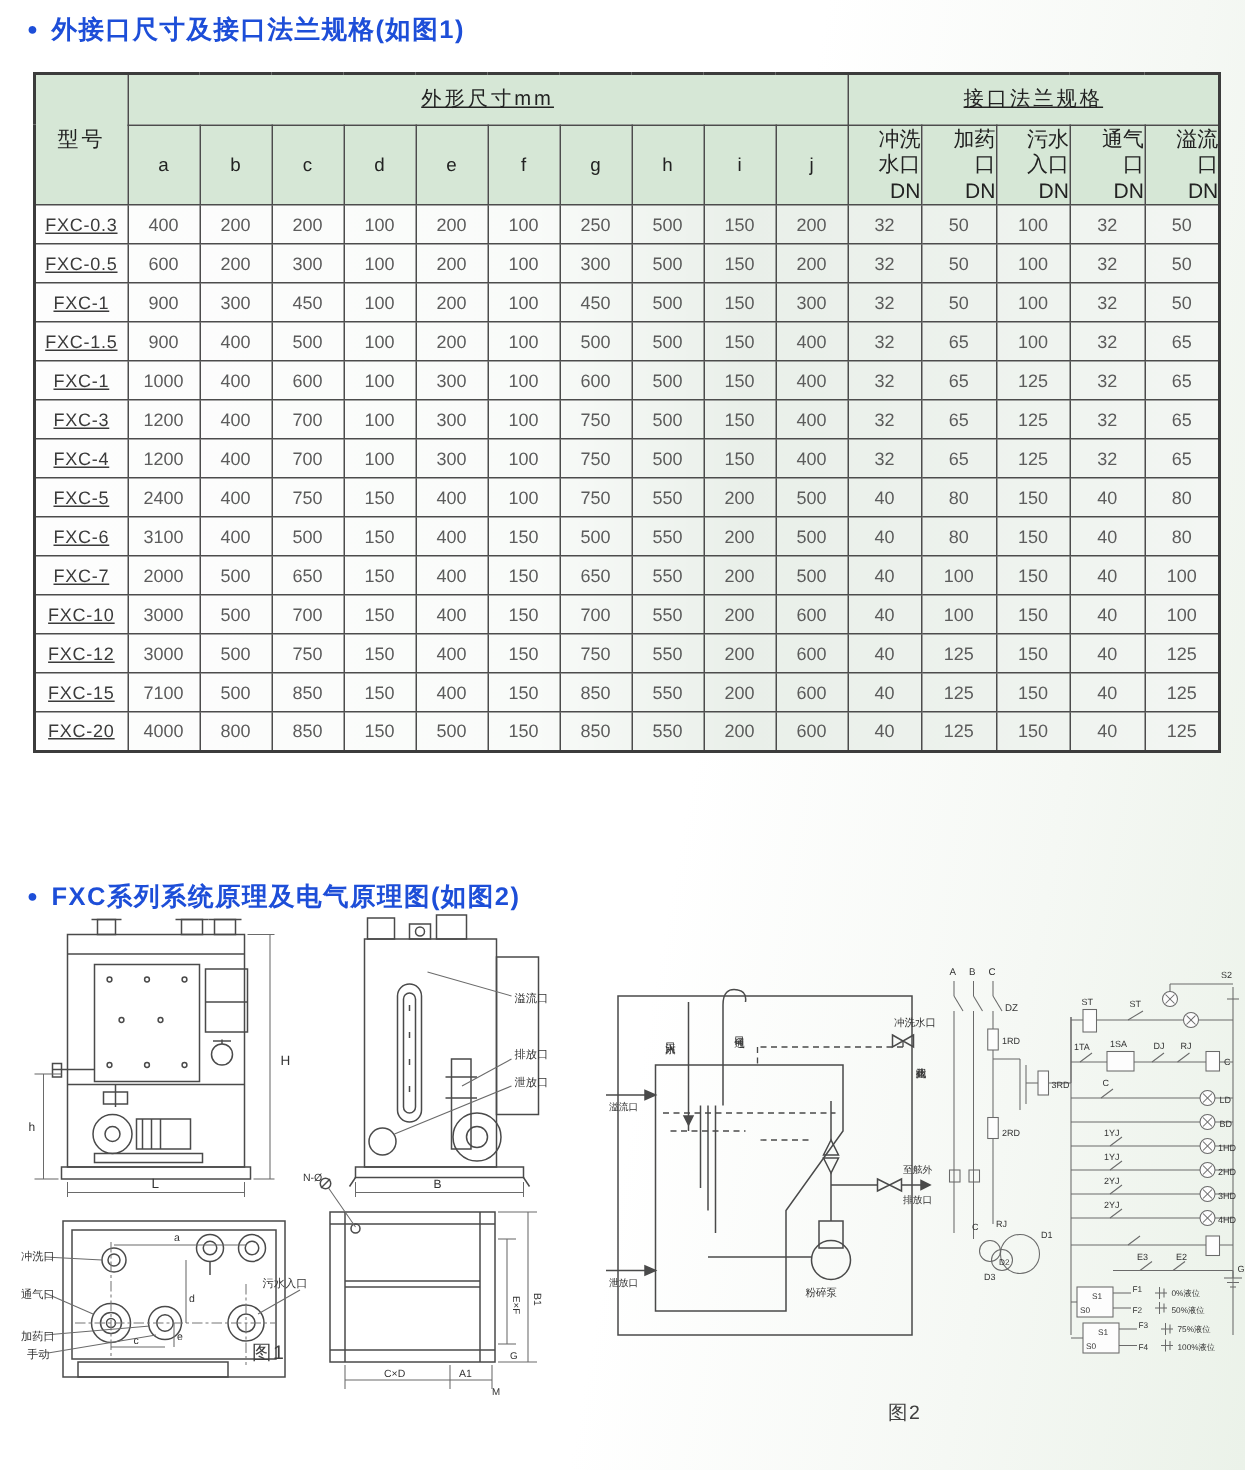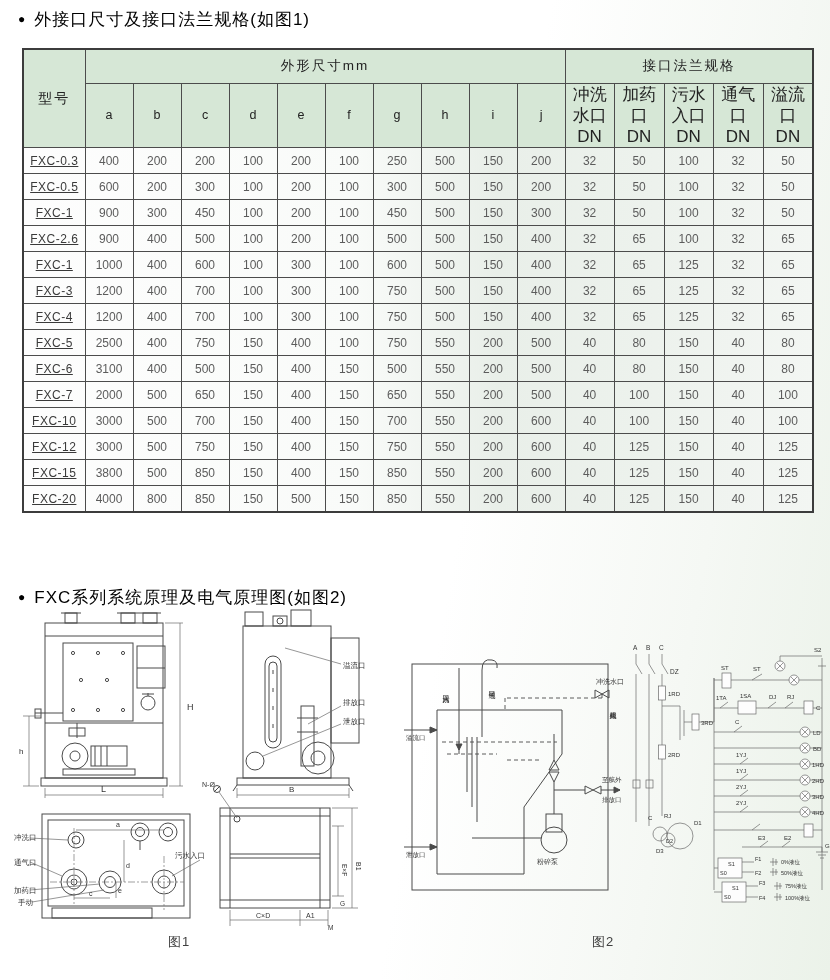--- a/index.html
+++ b/index.html
@@ -7,38 +7,38 @@
   body {
     font-family: "Liberation Sans", "DejaVu Sans", sans-serif;
     background: linear-gradient(100deg, #ffffff 55%, #f5f8f4 80%, #ebf2e9 100%);
     position: relative;
     overflow: hidden;
     color:#333;
   }
   .abs { position:absolute; }
 
   
-  .sec-title { font-size:17px; font-weight:normal; color:#000000; letter-spacing:1px; }
+  .sec-title { font-size:17px; font-weight:bold; color:#1d4ed8; letter-spacing:1px; }
   .sec-title .bullet { font-size:12px; vertical-align:2px; margin-right:8px; }
 
   
   table.spec-table {
     border-collapse: collapse; table-layout: fixed; width:790px;
     border: 2px solid #3c3c3c;
     background: linear-gradient(90deg, #fdfdfd 0%, #f9fbf9 42%, #e9efe9 60%, #edf2ed 80%, #f3f6f3 100%);
   }
   .spec-table th, .spec-table td {
     border:1px solid #4c4c4c; text-align:center; vertical-align:middle;
     font-weight:normal; overflow:hidden;
   }
   .spec-table thead th { background:#d6e7d6; color:#222; }
-  th.group-th { height:34px; font-size:13.5px; letter-spacing:2px; }
+  th.group-th { height:34px; font-size:13.5px; letter-spacing:2px;text-decoration:underline; }
   th.model-th { font-size:14px; letter-spacing:2px;margin-left:12px; }
   th.dim-th { height:52px; font-size:12.5px; color:#4a4a4a; }
-  th.flange-th { font-size:17px; line-height:1.25; white-space:pre-line; color:#222; }
+  th.flange-th { font-size:14px; line-height:1.25; white-space:pre-line; color:#222;text-align:right; }
   .spec-table tbody td { height:26px; font-size:12px; color:#5c5c5c; }
   .spec-table tbody td.model-cell { color:#3a3a3a; letter-spacing:0.5px;text-decoration:underline; }
 
   
   .fig-caption { font-size:13px; color:#3f3f3f; letter-spacing:1px; }
 
   svg { overflow:visible; }
   svg text { font-family:"Liberation Sans","DejaVu Sans",sans-serif; fill:#333; }
   .ln  { stroke:#4a4a4a; stroke-width:1; fill:none; }
   .lnt { stroke:#6a6a6a; stroke-width:0.7; fill:none; }
@@ -156,21 +156,21 @@
           <td>500</td>
           <td>150</td>
           <td>300</td>
           <td>32</td>
           <td>50</td>
           <td>100</td>
           <td>32</td>
           <td>50</td>
         </tr>
         <tr>
-          <td class="model-cell">FXC-2.6</td>
+          <td class="model-cell">FXC-1.5</td>
           <td>900</td>
           <td>400</td>
           <td>500</td>
           <td>100</td>
           <td>200</td>
           <td>100</td>
           <td>500</td>
           <td>500</td>
           <td>150</td>
           <td>400</td>
@@ -229,21 +229,21 @@
           <td>150</td>
           <td>400</td>
           <td>32</td>
           <td>65</td>
           <td>125</td>
           <td>32</td>
           <td>65</td>
         </tr>
         <tr>
           <td class="model-cell">FXC-5</td>
-          <td>2500</td>
+          <td>2400</td>
           <td>400</td>
           <td>750</td>
           <td>150</td>
           <td>400</td>
           <td>100</td>
           <td>750</td>
           <td>550</td>
           <td>200</td>
           <td>500</td>
           <td>40</td>
@@ -319,21 +319,21 @@
           <td>200</td>
           <td>600</td>
           <td>40</td>
           <td>125</td>
           <td>150</td>
           <td>40</td>
           <td>125</td>
         </tr>
         <tr>
           <td class="model-cell">FXC-15</td>
-          <td>3800</td>
+          <td>7100</td>
           <td>500</td>
           <td>850</td>
           <td>150</td>
           <td>400</td>
           <td>150</td>
           <td>850</td>
           <td>550</td>
           <td>200</td>
           <td>600</td>
           <td>40</td>
@@ -742,14 +742,14 @@
   <text x="159" y="224" font-size="5.5">0%液位</text>
   <text x="159" y="235" font-size="5.5">50%液位</text>
   <text x="110" y="250" font-size="5.5">S1</text>
   <text x="102" y="259" font-size="5.5">S0</text>
   <text x="137" y="245" font-size="5.5">F3</text>
   <text x="137" y="260" font-size="5.5">F4</text>
   <text x="163" y="248" font-size="5.5">75%液位</text>
   <text x="163" y="260" font-size="5.5">100%液位</text>
 </svg>
 
-<div class="abs fig-caption" style="left:168px; top:933px;">图1</div>
+<div class="abs fig-caption" style="left:168px; top:893px;">图1</div>
 <div class="abs fig-caption" style="left:592px; top:933px;">图2</div>
 
 </body></html>

